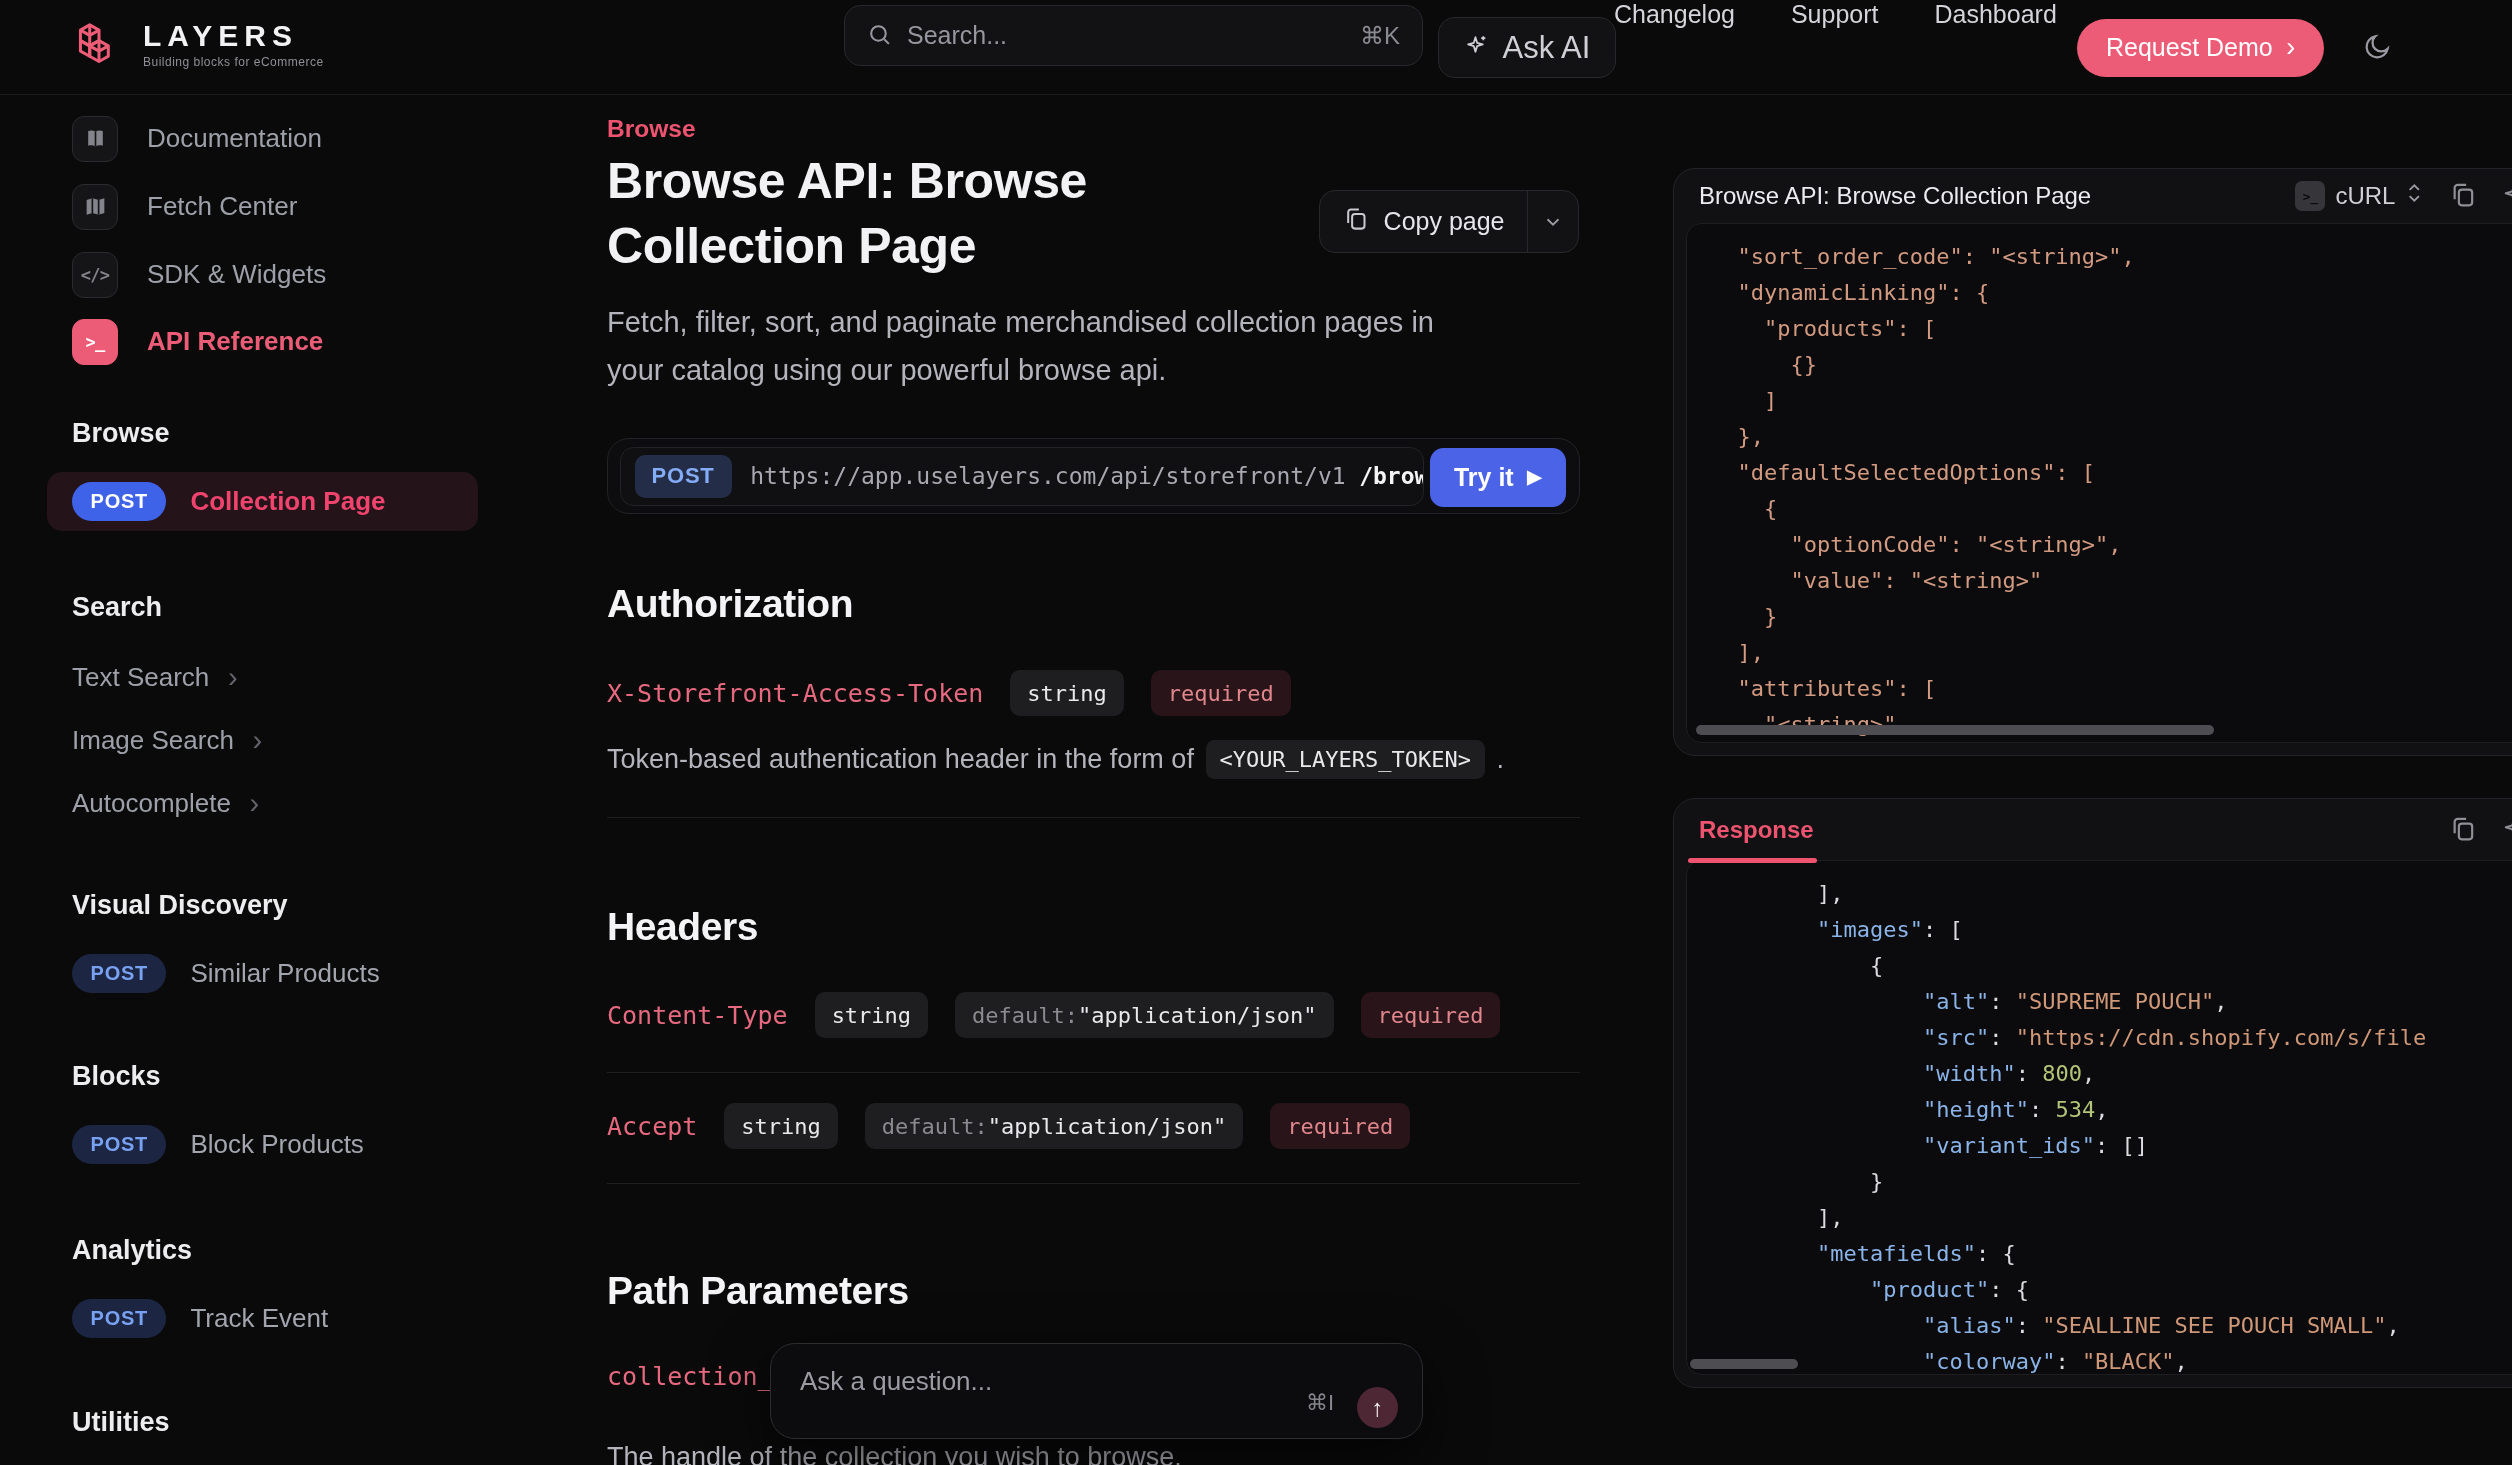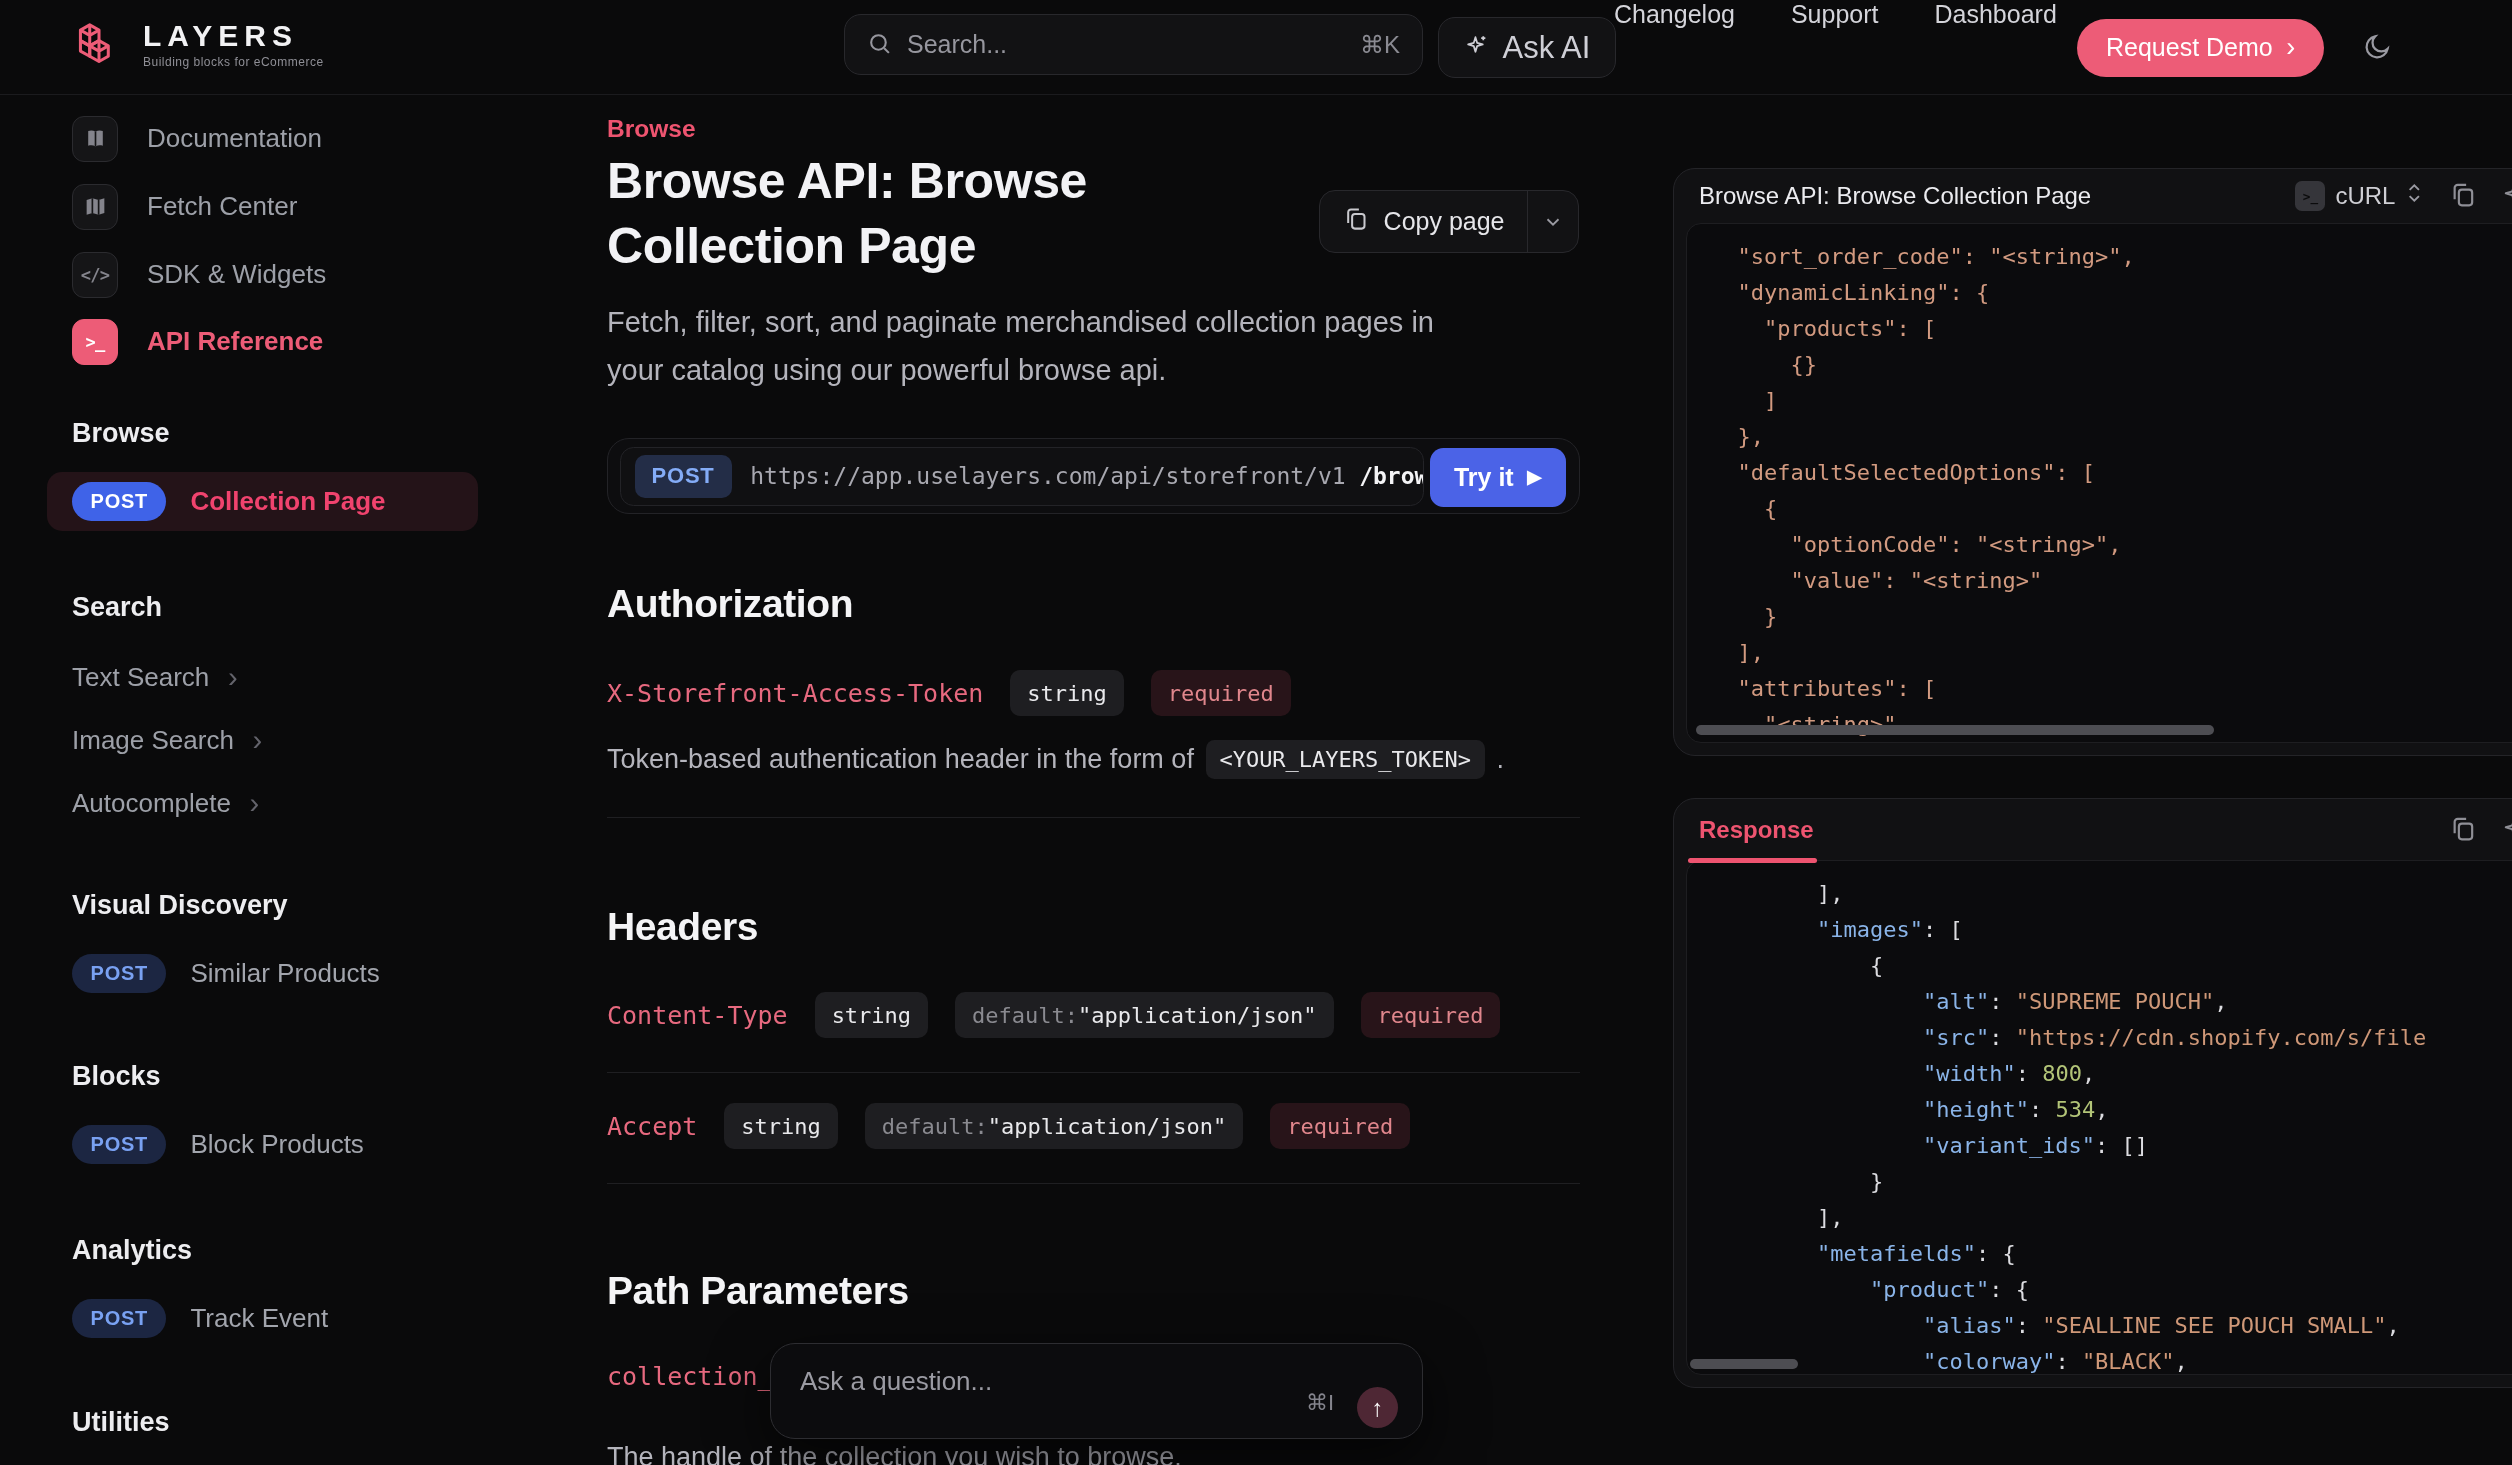--- a/index.html
+++ b/index.html
@@ -6,21 +6,21 @@
   html,body{margin:0;padding:0}
   body{width:2512px;height:1465px;position:relative;background:#0A0A0B;font-family:"Liberation Sans",sans-serif;overflow:hidden;color:#E8E8EC}
   a,button{font-family:inherit;background:none;border:none;cursor:pointer;color:inherit;padding:0}
 
   
   header{position:absolute;left:0;top:0;width:2512px;height:95px;border-bottom:0.8px solid #1B1B1E;background:#0A0A0B;z-index:30}
   .brand{position:absolute;left:72px;top:18.6px;display:flex;gap:17px;align-items:flex-start}
   .logo svg{width:54px;height:54px}
   .brand-name{font-size:30px;font-weight:700;color:#F2F2F4;letter-spacing:6px;line-height:34px}
   .brand-tag{font-size:12px;color:#8F8F96;margin-top:2.5px;letter-spacing:0.5px}
-  .searchbar{position:absolute;left:844px;top:14px;width:579px;height:61px;border:0.8px solid #28282C;background:#121214;border-radius:17px;display:flex;align-items:center;padding:0 22px;gap:15px}
+  .searchbar{position:absolute;left:844px;top:5px;width:579px;height:61px;border:0.8px solid #28282C;background:#121214;border-radius:17px;display:flex;align-items:center;padding:0 22px;gap:15px}
   .s-ph{font-size:25px;color:#96969E;flex:1;text-align:left}
   .s-kbd{font-size:24px;color:#8A8A92}
   .askai{position:absolute;left:1438px;top:17px;height:61px;padding:0 25px;border:0.8px solid #28282C;background:#121214;border-radius:17px;display:flex;align-items:center;gap:13.5px;font-size:31px;color:#CFCFD6}
   nav.links{position:absolute;left:1614px;top:0;height:95px;display:flex;align-items:flex-start;gap:56px}
   .navlink{font-size:25px;color:#D4D4DA}
   .demo{position:absolute;left:2077px;top:18.6px;height:58px;padding:0 29px;background:#ED5C77;border-radius:29px;color:#fff;font-size:25px;font-weight:500;display:flex;gap:13.5px;align-items:center}
   .demo-ch{font-size:27px;line-height:25px}
   .moon{position:absolute;left:2362px;top:32px;color:#9A9AA2}
 
   

